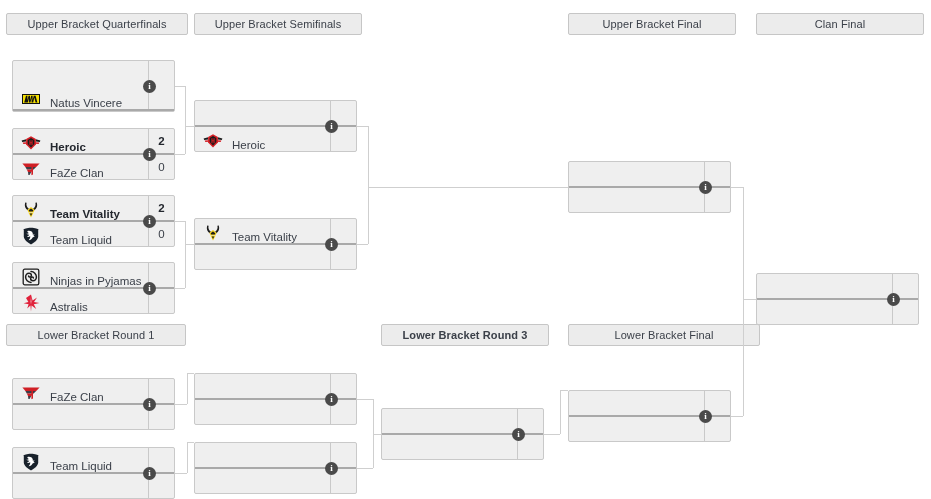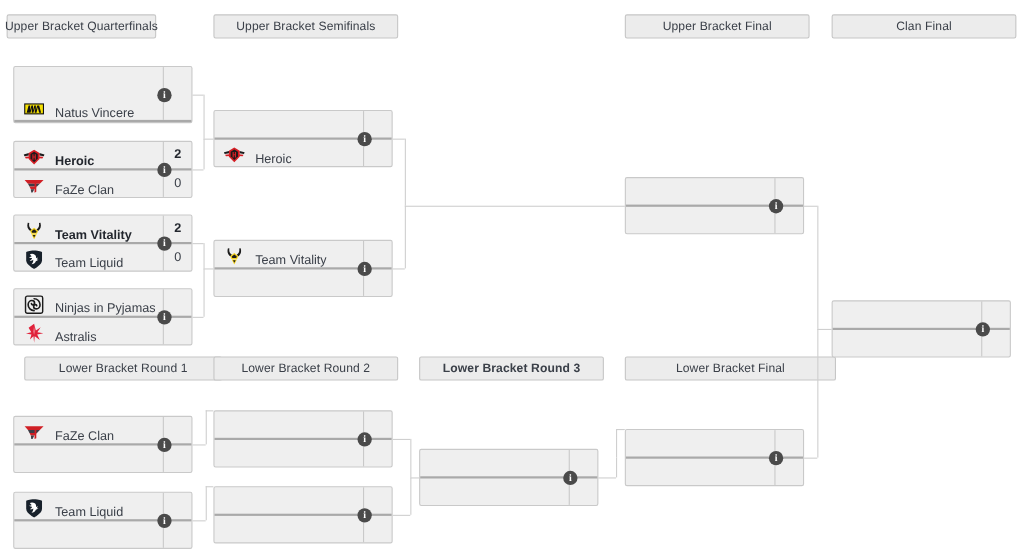--- a/index.html
+++ b/index.html
@@ -106,26 +106,25 @@
     background: #cfcfcf;
     z-index: 1;
   }
   .conn.h { height: 1px; }
   .conn.v { width: 1px; }
 </style>
 </head>
 <body>
 
 <div id="bracket">
-    <div class="round-header" style="left: 6px; top: 13px; width: 136px;">Upper Bracket Quarterfinals</div>
+    <div class="round-header" style="left: 6px; top: 13px; width: 182px;">Upper Bracket Quarterfinals</div>
     <div class="round-header" style="left: 194px; top: 13px; width: 168px;">Upper Bracket Semifinals</div>
     <div class="round-header" style="left: 568px; top: 13px; width: 168px;">Upper Bracket Final</div>
     <div class="round-header" style="left: 756px; top: 13px; width: 168px;">Clan Final</div>
-    <div class="round-header" style="left: 6px; top: 324px; width: 180px; margin-left: 16px;">Lower Bracket Round 1</div>
-    <div class="round-header" style="left: 194px; top: 324px; width: 168px;">Lower Bracket Round 2</div>
+    <div class="round-header" style="left: 6px; top: 324px; width: 180px;">Lower Bracket Round 1</div>
     <div class="round-header" style="left: 381px; top: 324px; width: 168px; font-weight: bold;">Lower Bracket Round 3</div>
     <div class="round-header" style="left: 568px; top: 324px; width: 192px;">Lower Bracket Final</div>
     <div class="conn h" style="left: 175px; top: 86px; width: 10px;"></div>
     <div class="conn v" style="left: 185px; top: 86px; height: 40px;"></div>
     <div class="conn h" style="left: 185px; top: 126px; width: 9px;"></div>
     <div class="conn h" style="left: 175px; top: 154px; width: 10px;"></div>
     <div class="conn v" style="left: 185px; top: 126px; height: 28px;"></div>
     <div class="conn h" style="left: 175px; top: 221px; width: 10px;"></div>
     <div class="conn v" style="left: 185px; top: 221px; height: 23px;"></div>
     <div class="conn h" style="left: 185px; top: 244px; width: 9px;"></div>

